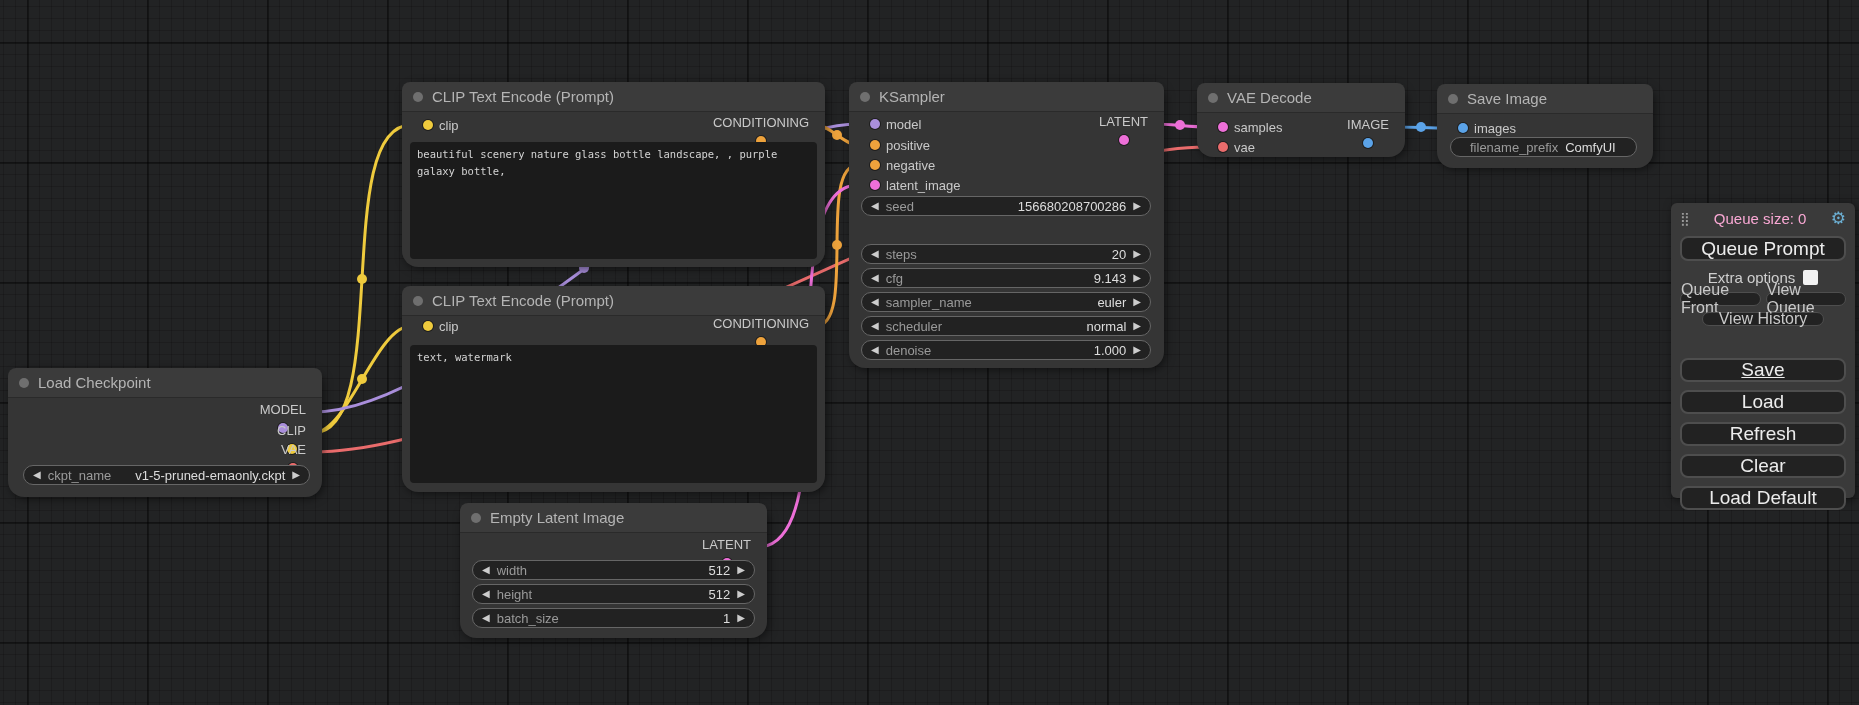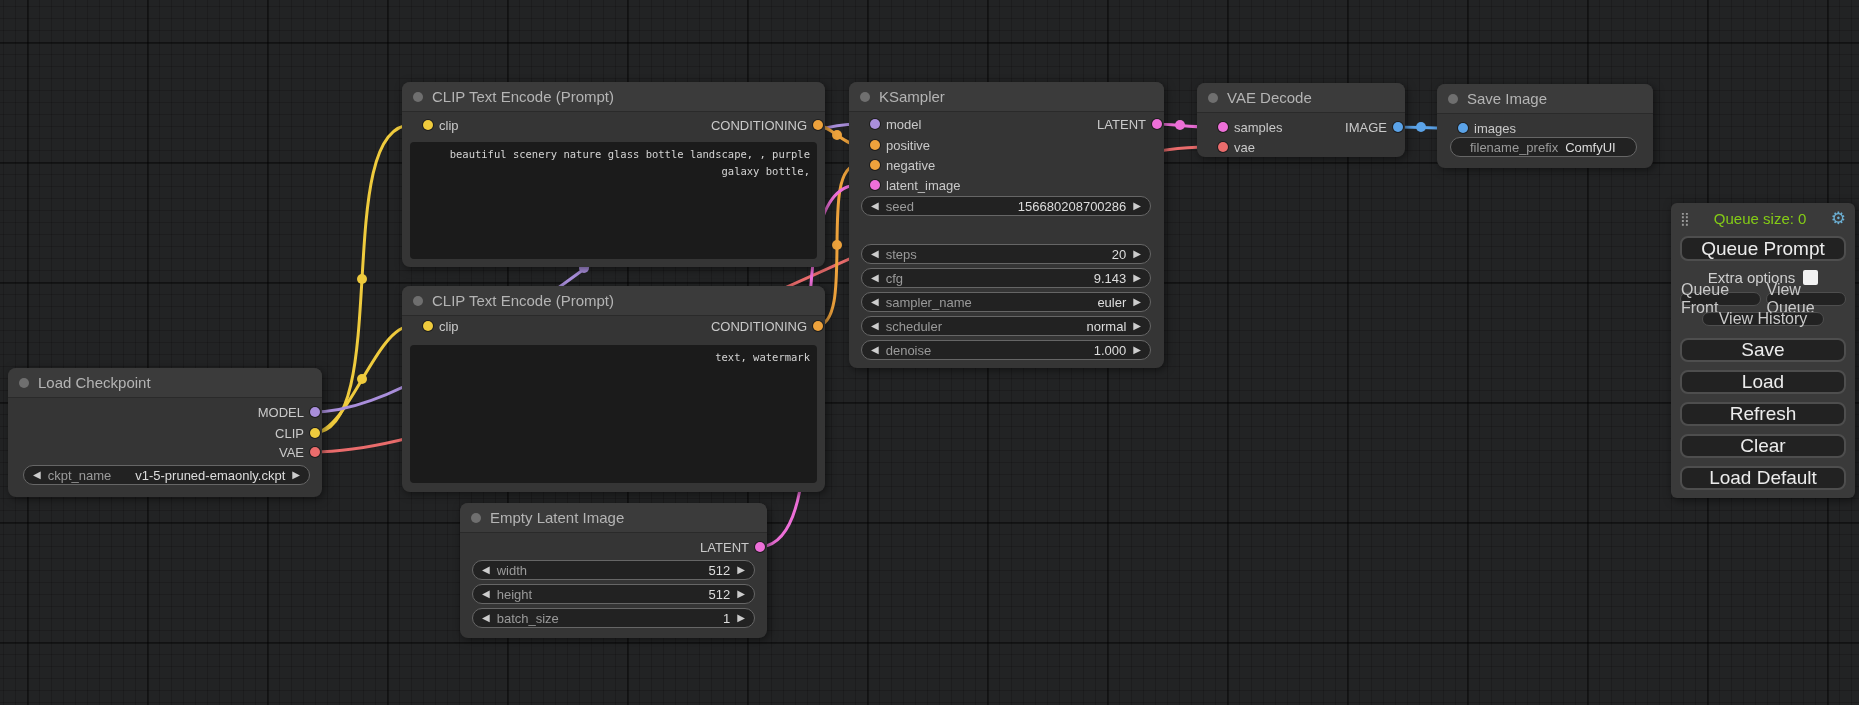--- a/index.html
+++ b/index.html
@@ -15,33 +15,33 @@
       linear-gradient(rgba(0,0,0,.16) 1px, transparent 1px),
       linear-gradient(90deg, rgba(0,0,0,.16) 1px, transparent 1px);
     background-size:120px 120px,120px 120px,12px 12px,12px 12px;
     background-position:0 42px,27px 0,3px 6px,3px 6px;
   }
 
   svg.wires { position:absolute; left:0; top:0; z-index:1; }
   svg.wires path { fill:none; stroke-width:3; stroke-linecap:round; }
 
   .node {
-    position:absolute; z-index:2; background:#353535; border-radius:8px;
-    box-shadow:2px 2px 9px rgba(0,0,0,.5); color:#c8c8c8; font-size:13px;text-align:right;
+    position:absolute; z-index:2; background:#353535; border-radius:16px;
+    box-shadow:2px 2px 9px rgba(0,0,0,.5); color:#c8c8c8; font-size:13px;
   }
   .node-title {
     height:30px; display:flex; align-items:center; padding:0 11px;
     background:#3b3b3b; border-radius:8px 8px 0 0; border-bottom:1px solid #2a2a2a;
     color:#b4b4b4; font-size:15px; white-space:nowrap;
   }
   .tdot { width:10px; height:10px; border-radius:50%; background:#6f6f6f; margin-right:9px; flex:0 0 auto; }
 
   .port { position:absolute; height:20px; display:flex; align-items:center; gap:6px; white-space:nowrap;margin-left:17px; }
   .port.in  { left:4px; }
-  .port.out { right:2px; }
+  .port.out { right:16px;flex-direction:column; }
   .dot { width:10px; height:10px; border-radius:50%; box-shadow:0 0 0 1px rgba(0,0,0,.45); flex:0 0 auto; }
   .plabel { font-size:13px; color:#c9c9c9; }
 
   .widget {
     position:absolute; height:20px; background:#222222; border:1px solid #666666;
     border-radius:10px; display:flex; align-items:center; padding:0 9px; gap:7px;
     font-size:13px; white-space:nowrap;
   }
   .warr { color:#cccccc; font-size:10px; line-height:1; }
   .wlabel { color:#9a9a9a; }
@@ -55,28 +55,28 @@
     padding:4px 7px; white-space:pre-wrap; word-break:break-word; overflow:hidden;
   }
 
   
   .qpanel {
     position:absolute; left:1671px; top:203px; width:184px; height:295px; z-index:3;
     background:#3a3a3a; border-radius:6px; box-shadow:2px 2px 10px rgba(0,0,0,.55);
   }
   .qheader { display:flex; align-items:center; padding:7px 9px 0 9px; }
   .drag-handle { color:#9a9a9a; font-size:13px; line-height:1; font-family:"DejaVu Sans",sans-serif; }
-  .qsize { flex:1; text-align:center; color:#84cc16; font-size:15px; }
+  .qsize { flex:1; text-align:center; color:#f9a8d4; font-size:15px; }
   .gear { font-size:17px; line-height:1; cursor:pointer; font-family:"DejaVu Sans",sans-serif; }
 
   .btn { background:#222222; color:#ececec; display:flex; align-items:center; justify-content:center;
          border:1px solid #4e4e4e; cursor:pointer; }
   .qp-btn  { margin:9px 9px 0 9px; height:25px; border-radius:8px; font-size:19px; border-width:2px; }
   .big-btn { margin:8px 9px 0 9px; height:24px; border-radius:8px; font-size:19px; border-width:2px; }
-  .big-btn.first { margin-top:12px; }
+  .big-btn.first { margin-top:32px;text-decoration:underline; }
 
   .extra-row { display:flex; align-items:center; justify-content:center; gap:8px;
                margin-top:8px; color:#cfcfcf; font-size:15px; }
   .checkbox { width:15px; height:15px; background:#f2f2f2; border-radius:2px; cursor:pointer; }
 
   .small-row { display:flex; gap:5px; padding:0 9px; margin-top:6px; }
   .sm-btn { flex:1; height:14px; border-radius:8px; font-size:16px; color:#c9c9c9; border-width:1px; }
   .vh-row { display:flex; justify-content:center; margin-top:6px;text-align:center; }
   .vh-row .sm-btn { flex:0 0 auto; padding:0 16px; }
 </style>

